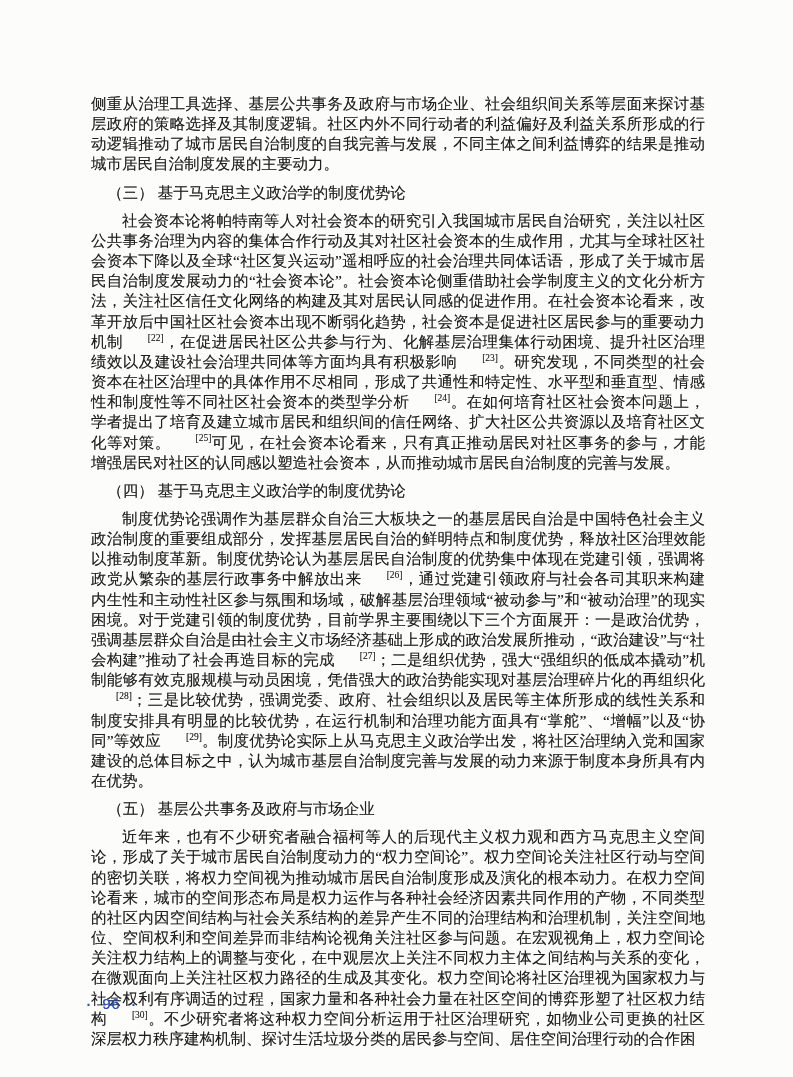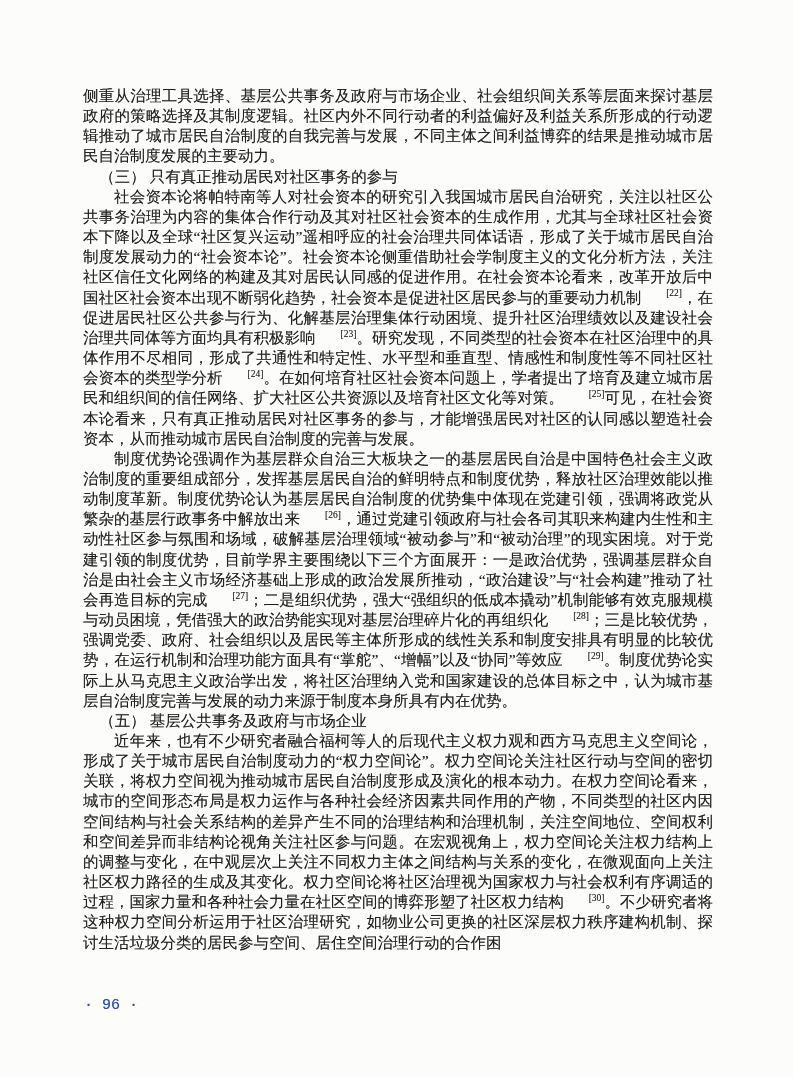--- a/index.html
+++ b/index.html
@@ -25,21 +25,21 @@
     top: 86px;
     width: 630px;
     color: #1f1f1f;
     font-size: 15.5px;
     line-height: 20.15px;
     text-align: justify;
     text-justify: inter-ideograph;
     text-shadow: 0 0 0.4px rgba(20,20,20,0.45);
   }
   .article p {
-    margin: 0;
+    margin: 8px;
     padding: 0;
   }
   .article p.indent {
     text-indent: 2em;
   }
   .article p.no-indent {
     text-indent: 0;
   }
   .article p.heading {
     text-indent: 1.05em;
@@ -61,20 +61,21 @@
     text-shadow: 0 0 0.4px rgba(20,20,20,0.45);
     font-family: Liberation Mono, monospace;
   }
 </style>
 </head>
 <body>
 
 <main class="page">
   <div class="article" id="article">
       <p class="no-indent">侧重从治理工具选择、基层公共事务及政府与市场企业、社会组织间关系等层面来探讨基层政府的策略选择及其制度逻辑。社区内外不同行动者的利益偏好及利益关系所形成的行动逻辑推动了城市居民自治制度的自我完善与发展，不同主体之间利益博弈的结果是推动城市居民自治制度发展的主要动力。</p>
-      <p class="heading">（三） 只有真正推动居民对社区事务的参与</p>
+      <p class="heading">（三） 基于马克思主义政治学的制度优势论</p>
       <p class="indent">社会资本论将帕特南等人对社会资本的研究引入我国城市居民自治研究，关注以社区公共事务治理为内容的集体合作行动及其对社区社会资本的生成作用，尤其与全球社区社会资本下降以及全球“社区复兴运动”遥相呼应的社会治理共同体话语，形成了关于城市居民自治制度发展动力的“社会资本论”。社会资本论侧重借助社会学制度主义的文化分析方法，关注社区信任文化网络的构建及其对居民认同感的促进作用。在社会资本论看来，改革开放后中国社区社会资本出现不断弱化趋势，社会资本是促进社区居民参与的重要动力机制<sup>[22]</sup>，在促进居民社区公共参与行为、化解基层治理集体行动困境、提升社区治理绩效以及建设社会治理共同体等方面均具有积极影响<sup>[23]</sup>。研究发现，不同类型的社会资本在社区治理中的具体作用不尽相同，形成了共通性和特定性、水平型和垂直型、情感性和制度性等不同社区社会资本的类型学分析<sup>[24]</sup>。在如何培育社区社会资本问题上，学者提出了培育及建立城市居民和组织间的信任网络、扩大社区公共资源以及培育社区文化等对策。<sup>[25]</sup>可见，在社会资本论看来，只有真正推动居民对社区事务的参与，才能增强居民对社区的认同感以塑造社会资本，从而推动城市居民自治制度的完善与发展。</p>
+      <p class="heading">（四） 基于马克思主义政治学的制度优势论</p>
       <p class="indent">制度优势论强调作为基层群众自治三大板块之一的基层居民自治是中国特色社会主义政治制度的重要组成部分，发挥基层居民自治的鲜明特点和制度优势，释放社区治理效能以推动制度革新。制度优势论认为基层居民自治制度的优势集中体现在党建引领，强调将政党从繁杂的基层行政事务中解放出来<sup>[26]</sup>，通过党建引领政府与社会各司其职来构建内生性和主动性社区参与氛围和场域，破解基层治理领域“被动参与”和“被动治理”的现实困境。对于党建引领的制度优势，目前学界主要围绕以下三个方面展开：一是政治优势，强调基层群众自治是由社会主义市场经济基础上形成的政治发展所推动，“政治建设”与“社会构建”推动了社会再造目标的完成<sup>[27]</sup>；二是组织优势，强大“强组织的低成本撬动”机制能够有效克服规模与动员困境，凭借强大的政治势能实现对基层治理碎片化的再组织化<sup>[28]</sup>；三是比较优势，强调党委、政府、社会组织以及居民等主体所形成的线性关系和制度安排具有明显的比较优势，在运行机制和治理功能方面具有“掌舵”、“增幅”以及“协同”等效应<sup>[29]</sup>。制度优势论实际上从马克思主义政治学出发，将社区治理纳入党和国家建设的总体目标之中，认为城市基层自治制度完善与发展的动力来源于制度本身所具有内在优势。</p>
       <p class="heading">（五） 基层公共事务及政府与市场企业</p>
       <p class="indent">近年来，也有不少研究者融合福柯等人的后现代主义权力观和西方马克思主义空间论，形成了关于城市居民自治制度动力的“权力空间论”。权力空间论关注社区行动与空间的密切关联，将权力空间视为推动城市居民自治制度形成及演化的根本动力。在权力空间论看来，城市的空间形态布局是权力运作与各种社会经济因素共同作用的产物，不同类型的社区内因空间结构与社会关系结构的差异产生不同的治理结构和治理机制，关注空间地位、空间权利和空间差异而非结构论视角关注社区参与问题。在宏观视角上，权力空间论关注权力结构上的调整与变化，在中观层次上关注不同权力主体之间结构与关系的变化，在微观面向上关注社区权力路径的生成及其变化。权力空间论将社区治理视为国家权力与社会权利有序调适的过程，国家力量和各种社会力量在社区空间的博弈形塑了社区权力结构<sup>[30]</sup>。不少研究者将这种权力空间分析运用于社区治理研究，如物业公司更换的社区深层权力秩序建构机制、探讨生活垃圾分类的居民参与空间、居住空间治理行动的合作困</p>
     </div>
   <div class="page-number">· 96 ·</div>
 </main>
 
 </body></html>

